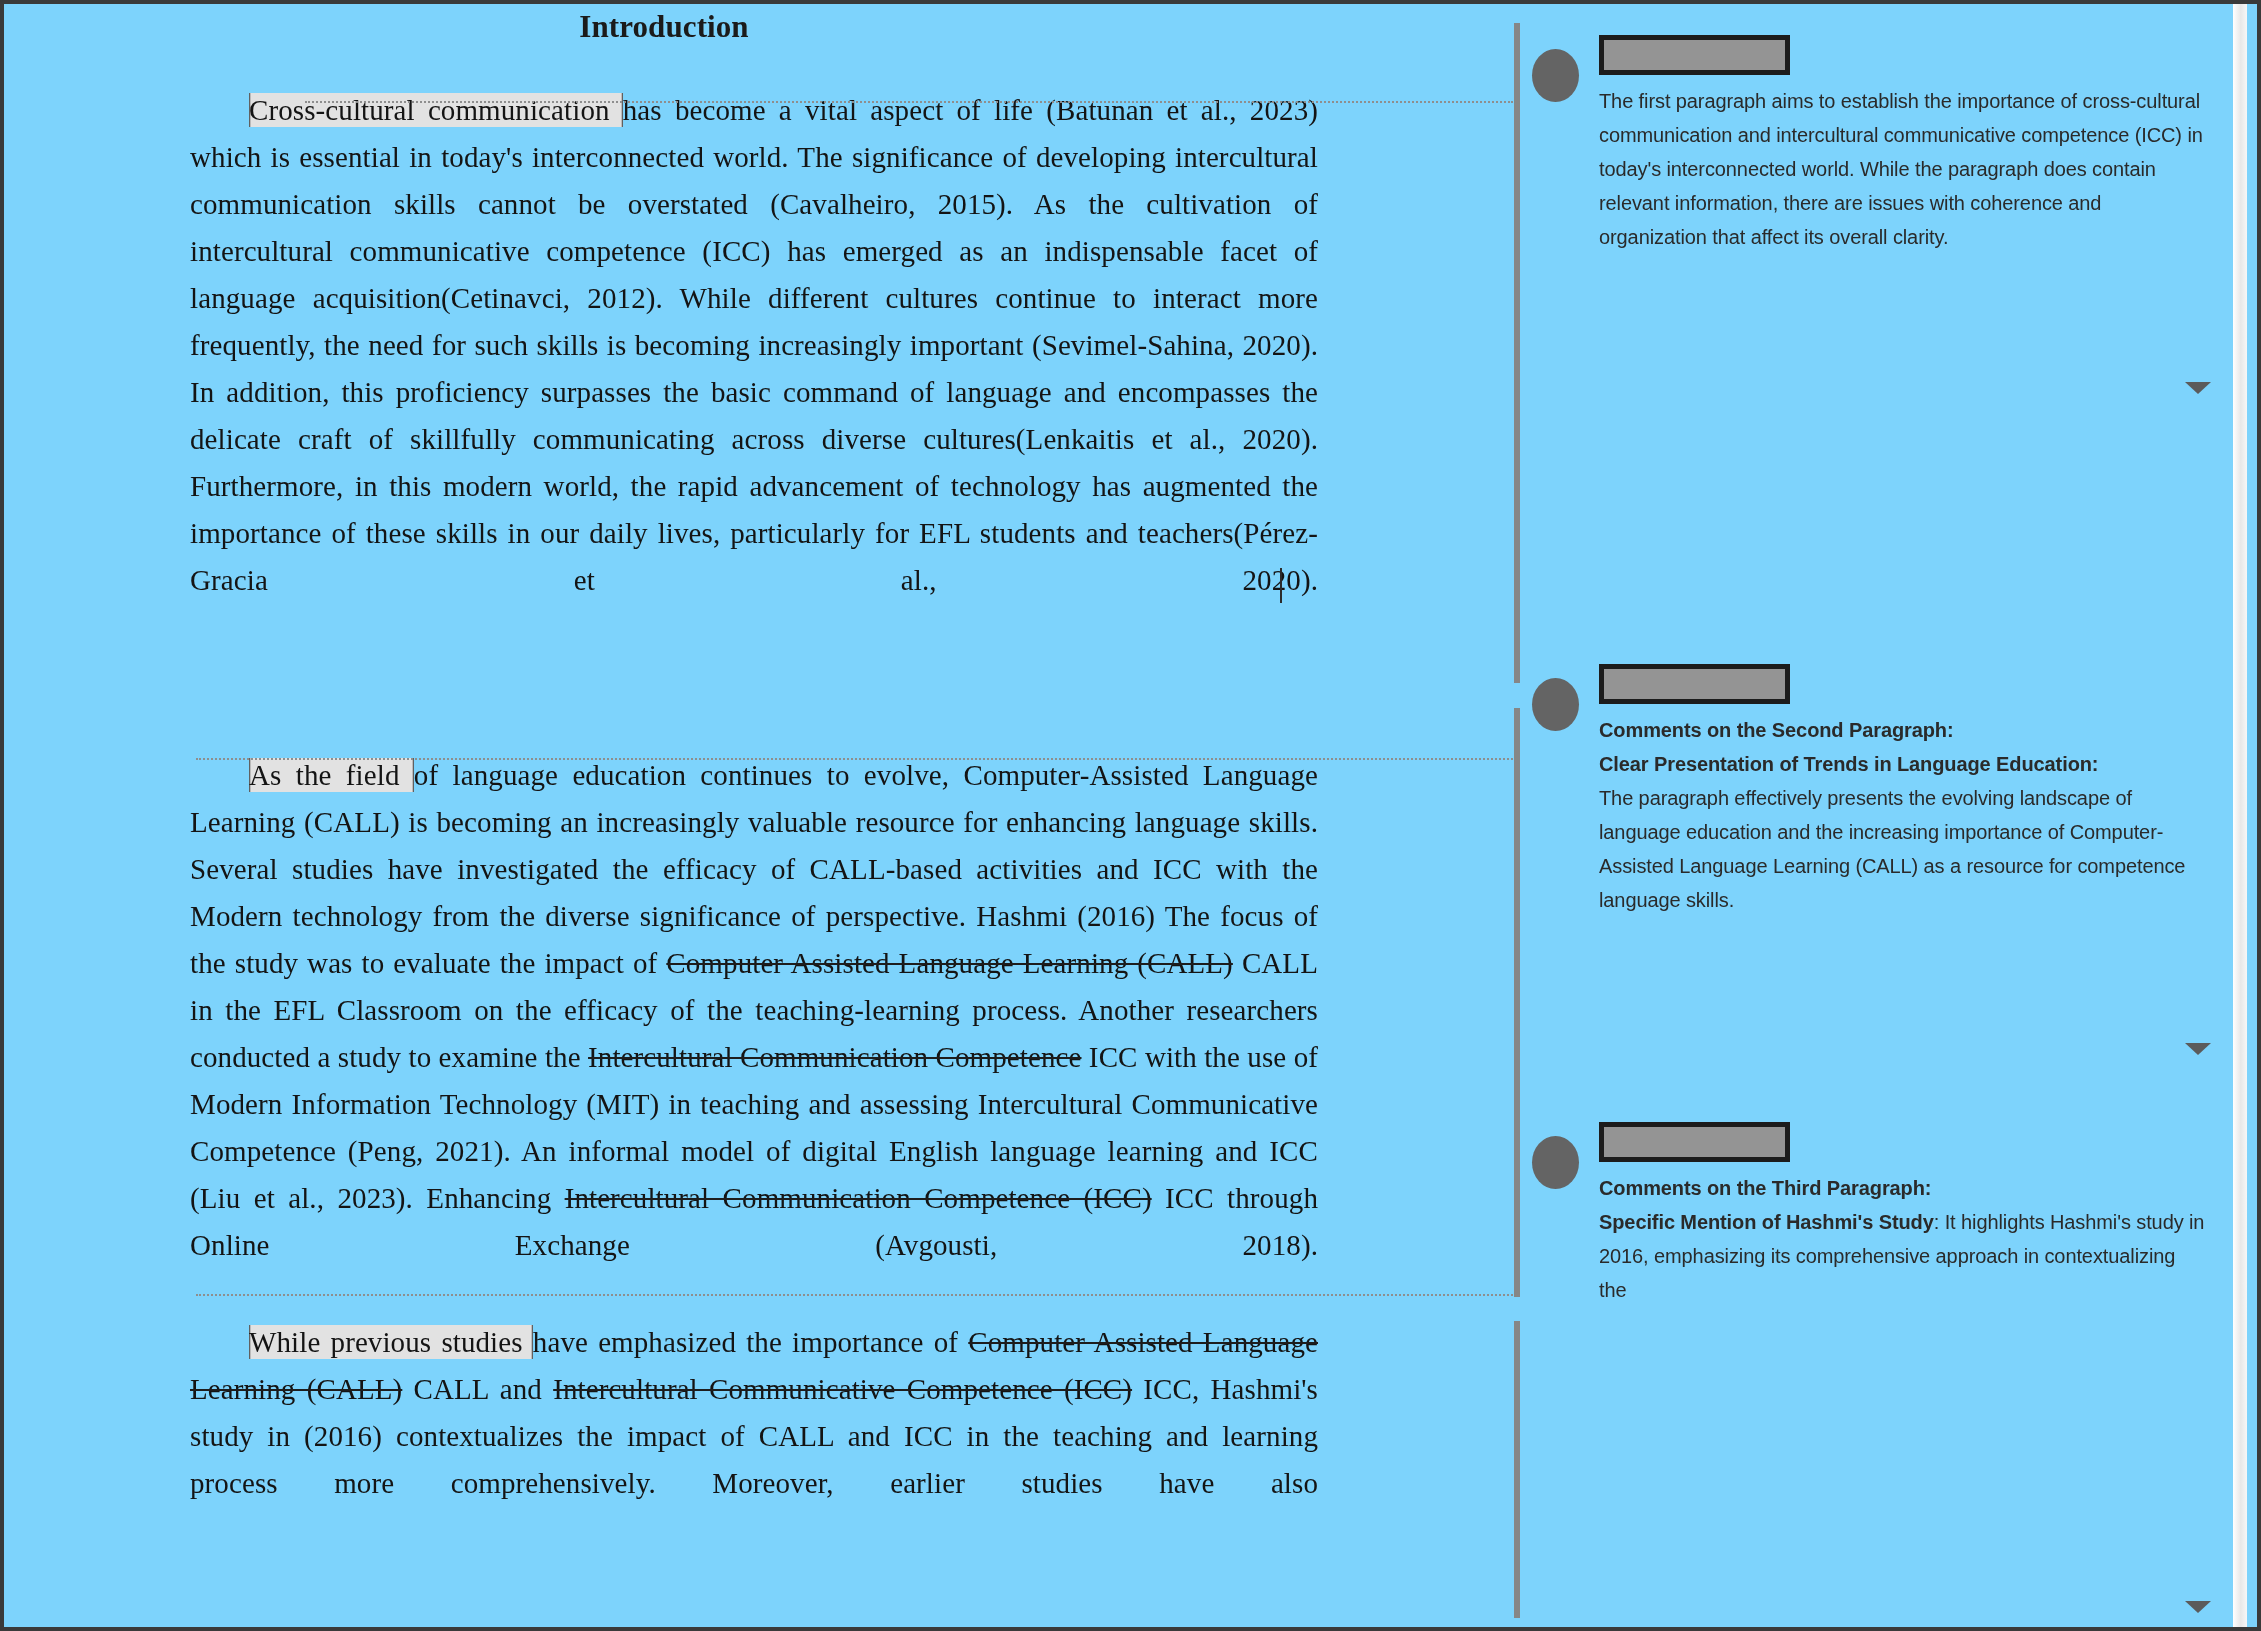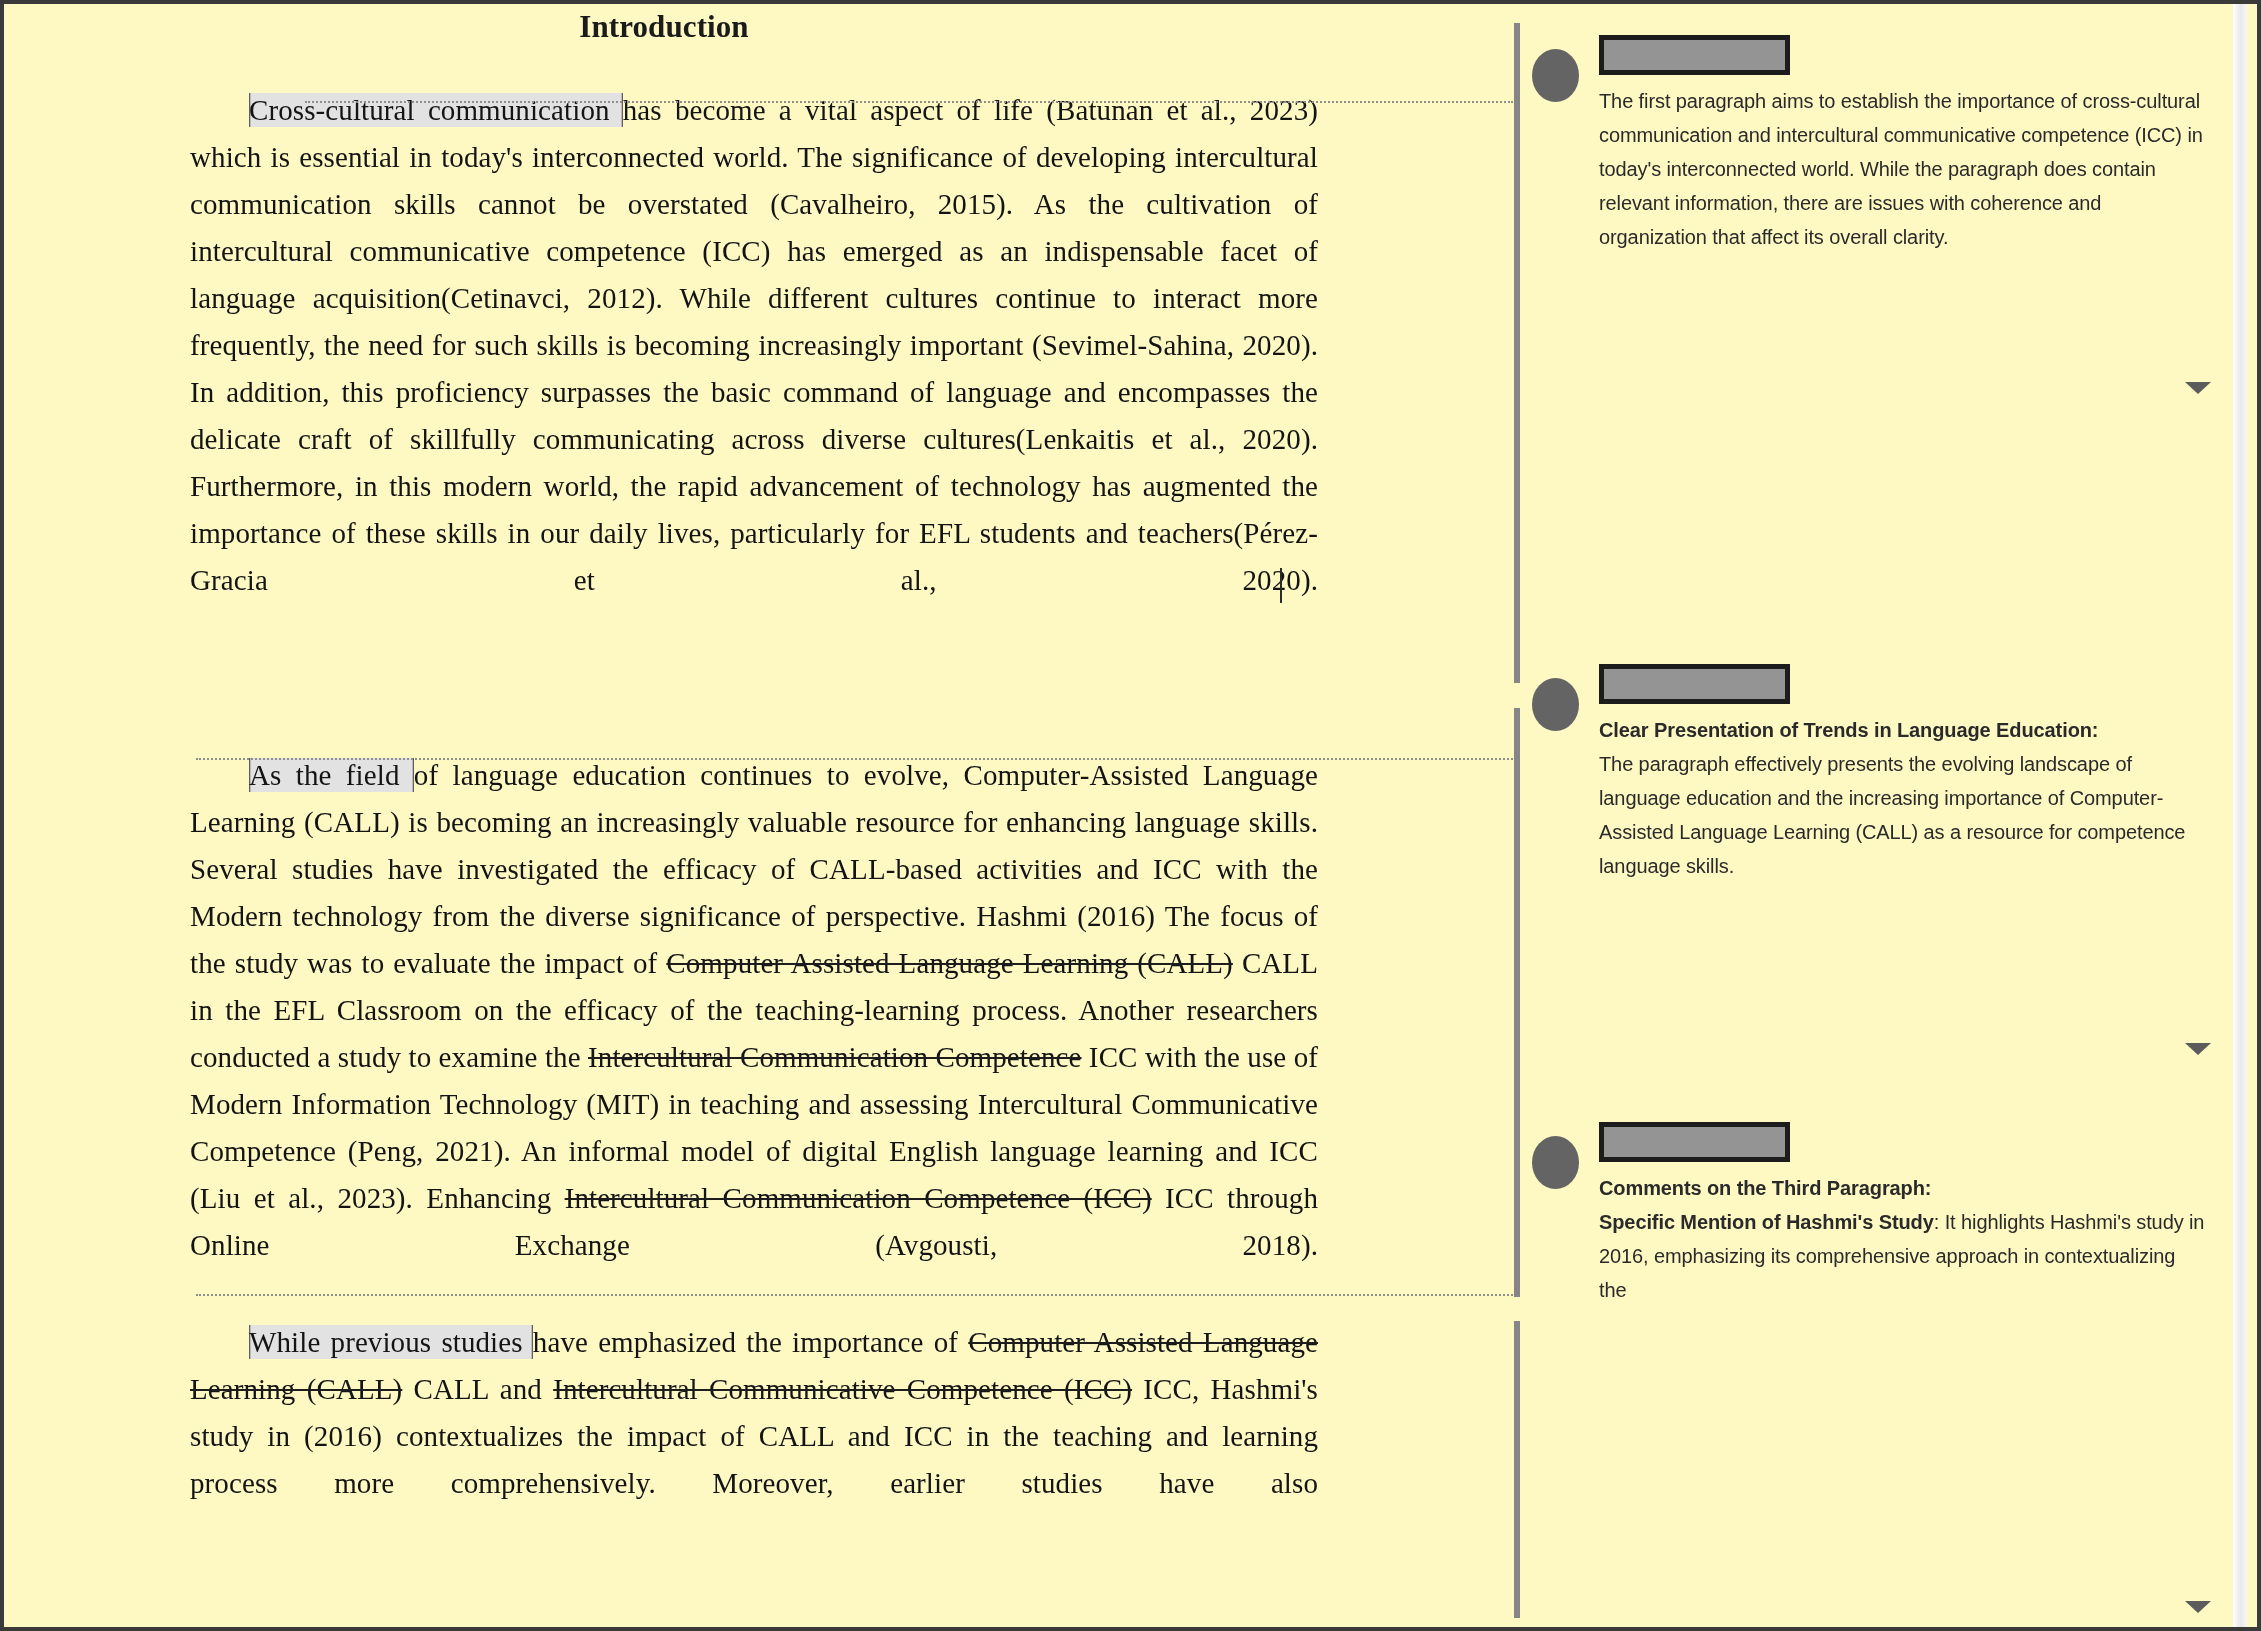--- a/index.html
+++ b/index.html
@@ -5,21 +5,21 @@
   html, body {
     margin: 0;
     padding: 0;
     background: #ffffff;
   }
 
   #page {
     position: relative;
     width: 2261px;
     height: 1631px;
-    background: #fef9c3;
+    background: #7dd3fc;
     border: 4.5px solid #3a3a3a;
     box-sizing: border-box;
     overflow: hidden;
     font-family: "Liberation Serif", serif;
   }
 
   
   #doc-pane {
     position: absolute;
     left: 0;
@@ -229,20 +229,21 @@
       <div class="comment-body">
         <p>The first paragraph aims to establish the importance of cross-cultural communication and intercultural communicative competence (ICC) in today's interconnected world. While the paragraph does contain relevant information, there are issues with coherence and organization that affect its overall clarity.</p>
       </div>
       <div class="more-caret" id="caret-1"></div>
     </div>
 
     <div class="comment" id="comment-2">
       <div class="avatar"></div>
       <div class="redaction-box"></div>
       <div class="comment-body">
+        <p class="bold">Comments on the Second Paragraph:</p>
         <p class="bolditalic">Clear Presentation of Trends in Language Education:</p>
         <p>The paragraph effectively presents the evolving landscape of language education and the increasing importance of Computer-Assisted Language Learning (CALL) as a resource for competence language skills.</p>
       </div>
       <div class="more-caret" id="caret-2"></div>
     </div>
 
     <div class="comment" id="comment-3">
       <div class="avatar"></div>
       <div class="redaction-box"></div>
       <div class="comment-body">

